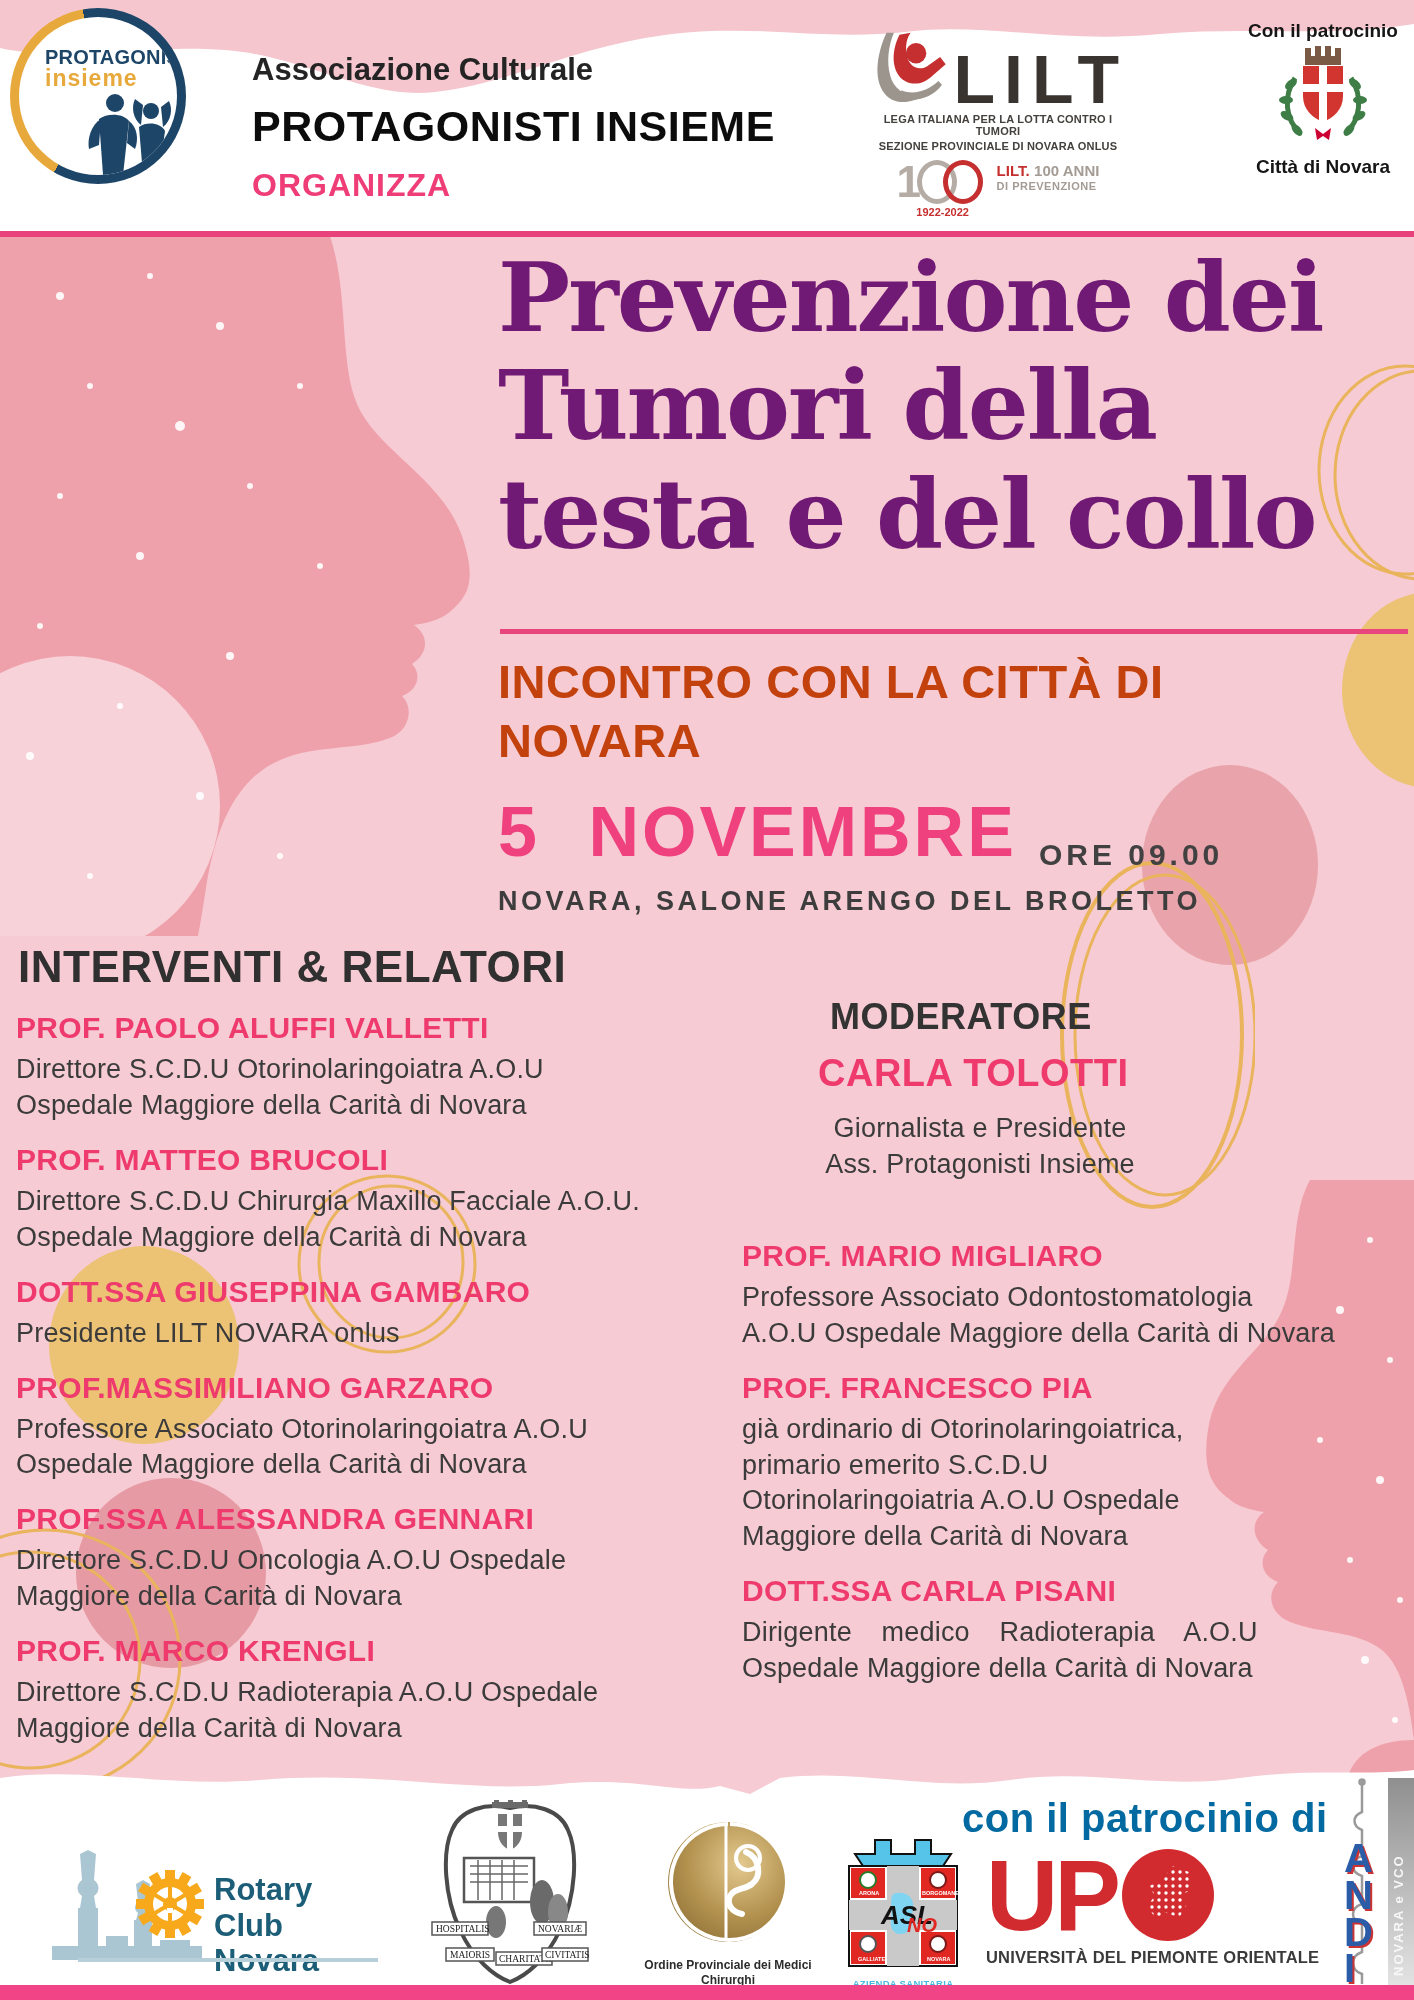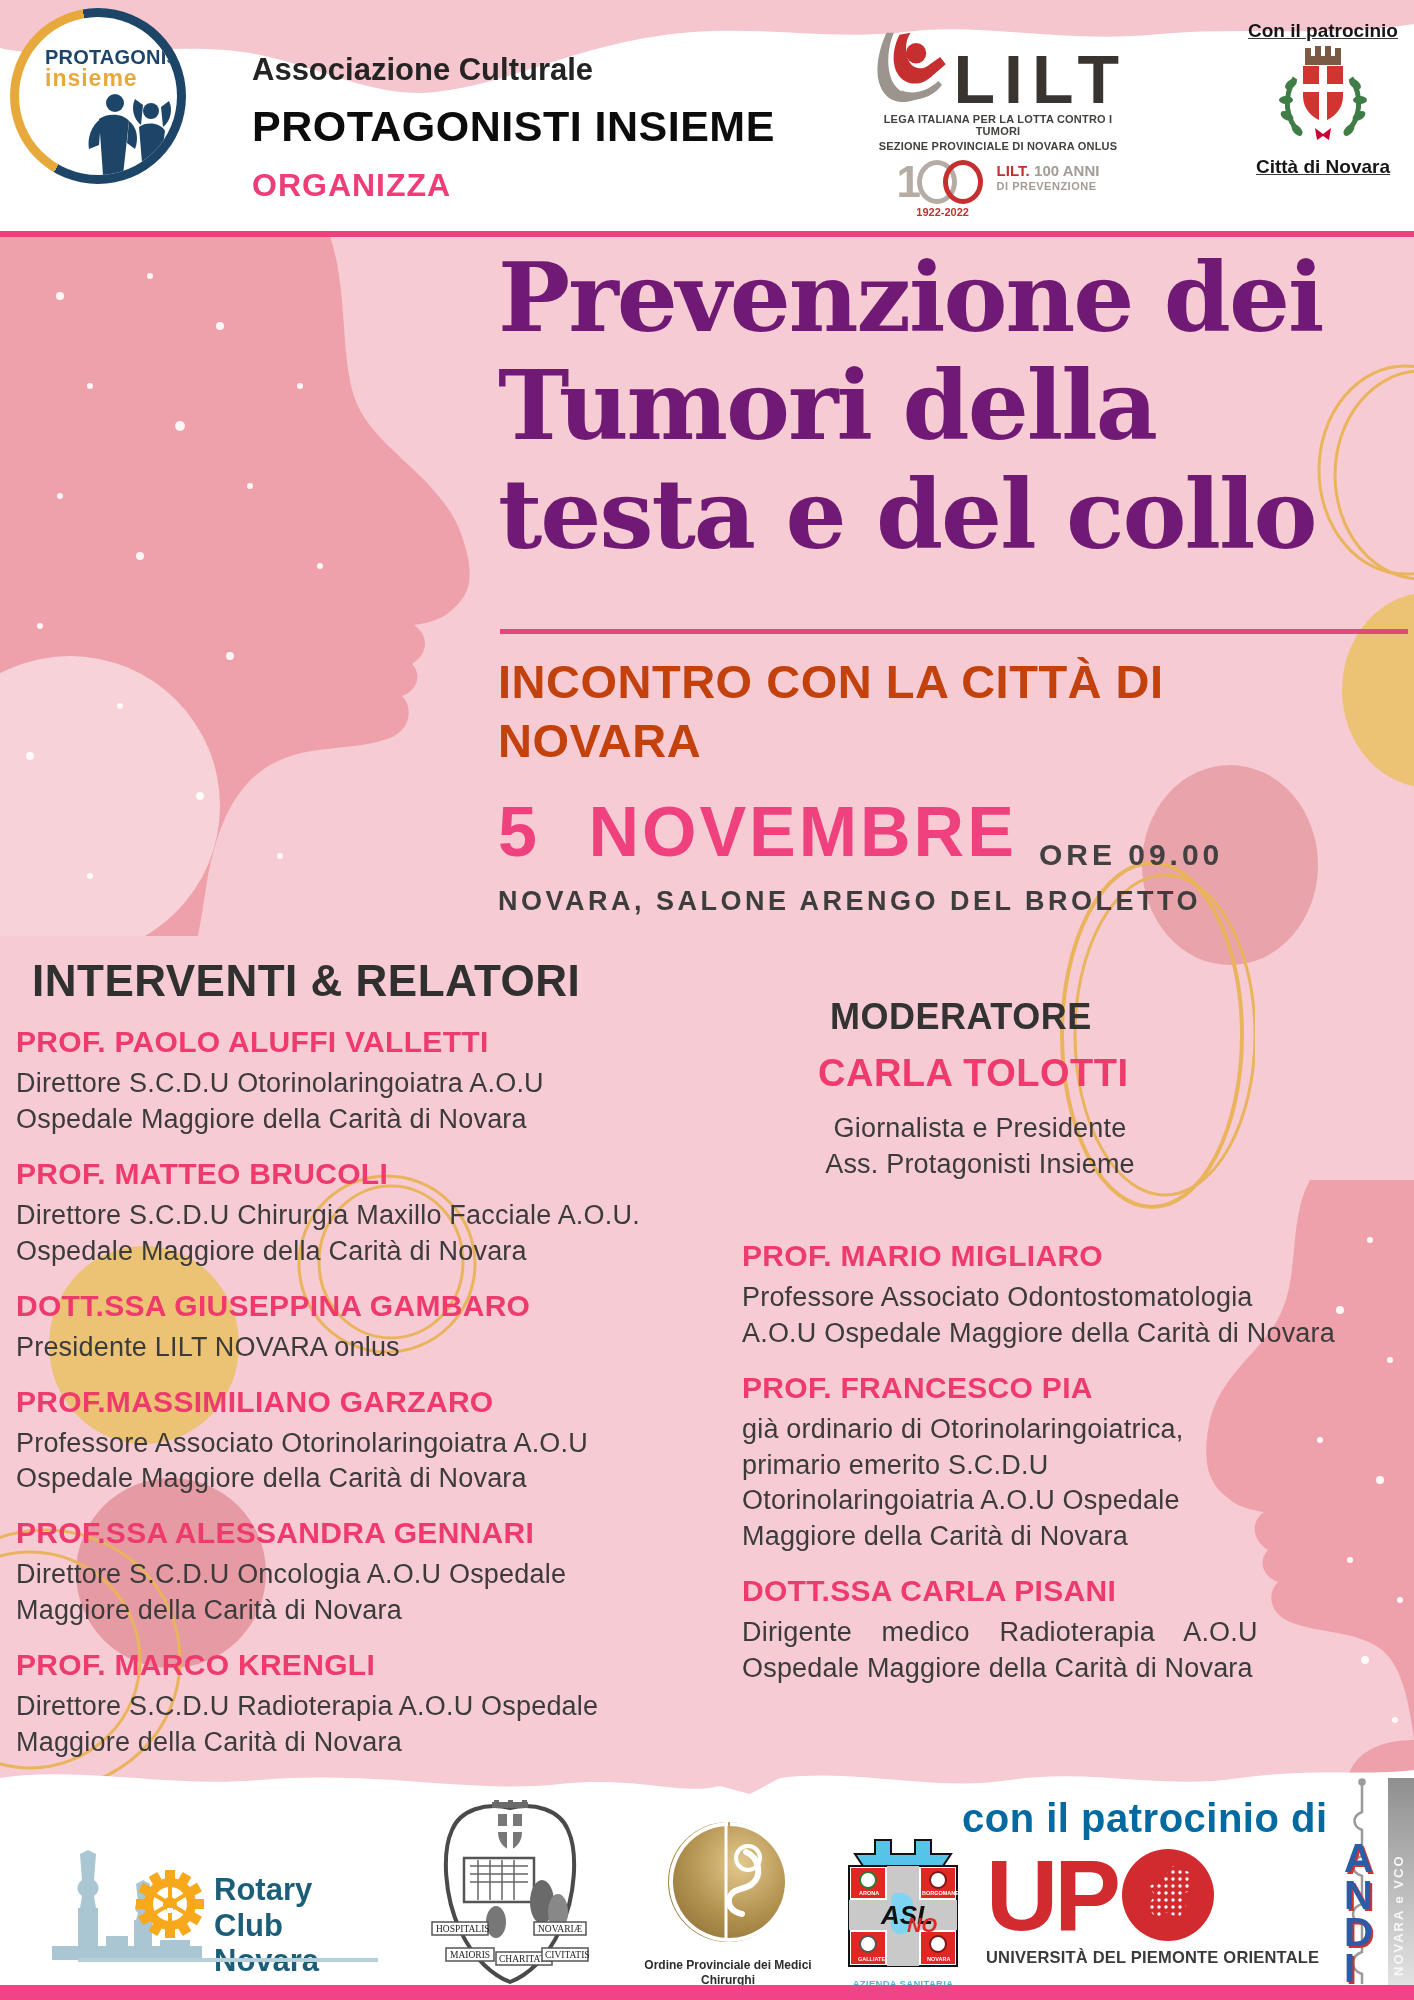--- a/index.html
+++ b/index.html
@@ -33,37 +33,37 @@
   #cent-100{display:flex;align-items:center;}
   .cent-1{font-size:44px;font-weight:700;color:#b5aca6;line-height:.9;}
   .cent-ring{width:30px;height:34px;border:5px solid #b5aca6;border-radius:50%;margin-left:-4px;}
   .cent-ring.red{border-color:#c62f2f;margin-left:-14px;}
   #cent-right{text-align:left;margin-left:8px;margin-top:2px;}
   .cent-lilt{font-size:15px;font-weight:800;color:#c62f2f;}
   .cent-anni{font-size:15px;font-weight:600;color:#a39b94;}
   .cent-prev{font-size:11px;font-weight:600;color:#a39b94;letter-spacing:.5px;}
   .cent-years{font-size:11px;font-weight:700;color:#c62f2f;margin-top:2px;text-align:center;width:92px;}
 
-  #patro{left:1238px;top:20px;width:170px;text-align:center;z-index:8;text-decoration:underline;}
+  #patro{left:1238px;top:20px;width:170px;text-align:center;z-index:8;}
   .patro-t{font-size:19px;font-weight:800;color:#161616;}
   .patro-c{font-size:19px;font-weight:800;color:#161616;margin-top:4px;}
 
   
   #title{left:498px;top:244px;z-index:3;font-family:"DejaVu Serif",serif;font-weight:700;
          font-size:96px;line-height:1.13;color:#701a75;letter-spacing:-2px;}
   #title-rule{left:500px;top:629px;width:908px;height:5px;background:#e8457d;z-index:3;}
   #subtitle{left:498px;top:652px;z-index:3;font-size:47px;font-weight:800;color:#c2410c;line-height:1.26;letter-spacing:.5px;}
   #date-row{left:498px;top:792px;z-index:3;display:flex;align-items:flex-end;}
   #date-big{font-size:70px;font-weight:800;color:#f0417f;letter-spacing:3px;word-spacing:26px;}
   #date-time{font-size:30px;font-weight:600;color:#414141;letter-spacing:4px;margin-left:22px;}
   #venue{left:498px;top:886px;z-index:3;font-size:27px;font-weight:600;color:#3d3d3d;letter-spacing:3.5px;}
 
   
   #col-left{left:16px;top:940px;width:660px;z-index:3;}
-  #col-left h2{margin:16px;font-size:44px;font-weight:800;color:#303030;letter-spacing:.5px;}
+  #col-left h2{margin:2px;font-size:44px;font-weight:800;color:#303030;letter-spacing:.5px;}
   .speaker{margin-top:19px;}
   .sp-name{font-size:30px;font-weight:800;color:#ee3a6d;letter-spacing:.3px;margin-bottom:7px;}
   .role-line{font-size:27px;font-weight:400;color:#3b3b3b;line-height:1.33;letter-spacing:.2px;}
   #col-right{left:742px;top:996px;width:620px;z-index:3;}
   #mod-heading{font-size:36px;font-weight:800;color:#333;margin-left:88px;letter-spacing:.5px;}
   #mod-name{font-size:38px;font-weight:800;color:#ee3a6d;margin-left:76px;margin-top:14px;letter-spacing:.5px;}
   #mod-roles{width:460px;margin-left:8px;margin-top:16px;text-align:center;}
   #mod-roles .role-line{font-size:27px;}
   #right-speakers{margin-top:56px;}
   .gapline{word-spacing:22px;}

